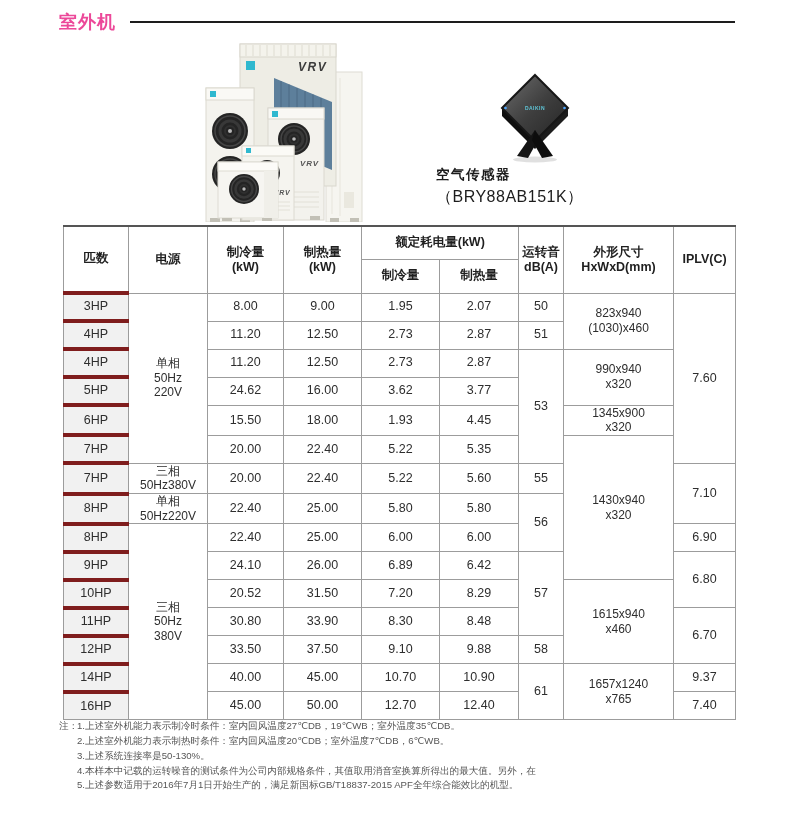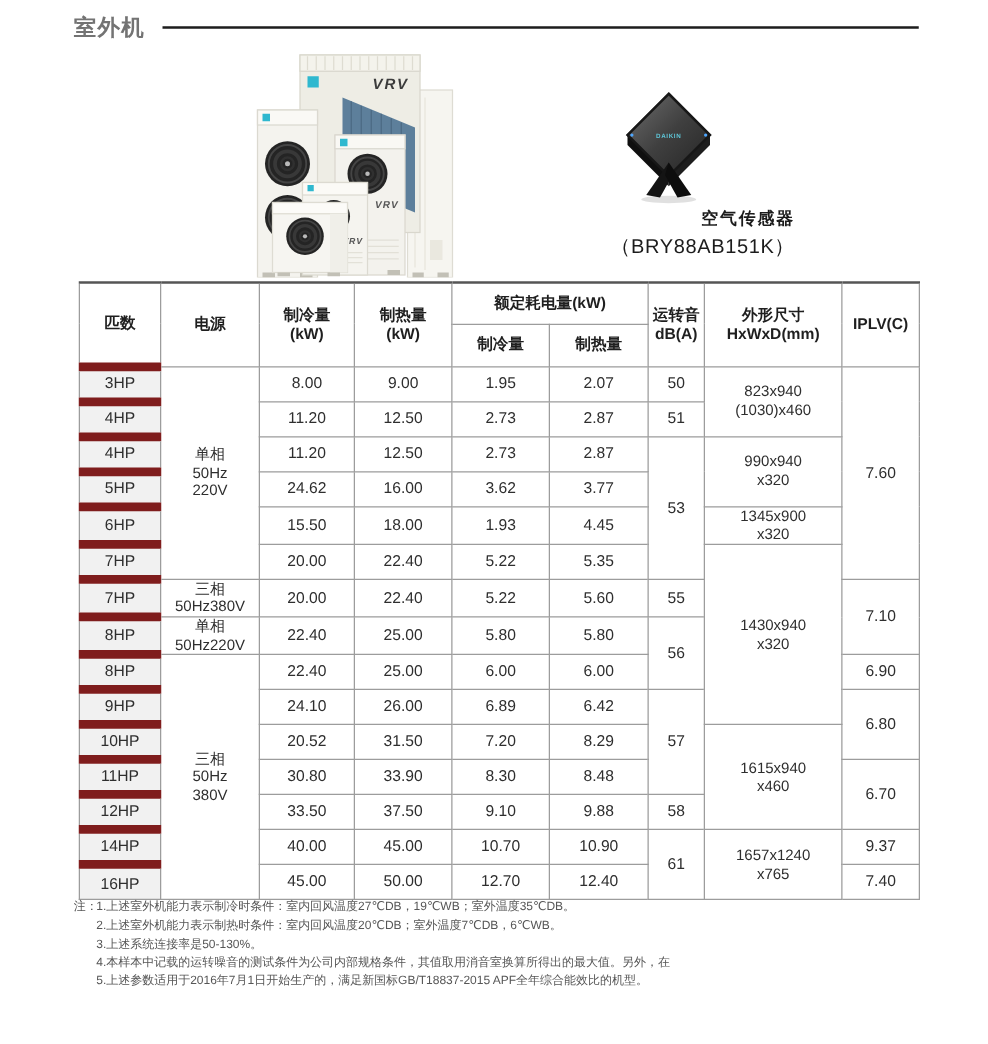--- a/index.html
+++ b/index.html
@@ -6,47 +6,47 @@
   html,body { background:#fff; }
   body {
     width:790px; height:835px; position:relative; overflow:hidden;
     font-family:"Liberation Sans","DejaVu Sans",sans-serif;
     -webkit-font-smoothing:antialiased;
   }
   .page { position:absolute; inset:0; }
 
   
   .title { position:absolute; left:59px; top:10px; font-size:18px; font-weight:bold;
-           color:#737373; letter-spacing:1px;text-align:right; }
+           color:#ec4899; letter-spacing:1px;text-align:right; }
   .title-rule { position:absolute; left:130px; top:21px; width:605px; height:2px; background:#1d1d1d; }
 
   
   .units-svg  { position:absolute; left:180px; top:42px; }
   .sensor-svg { position:absolute; left:494px; top:70px; }
-  .sensor-caption { position:absolute; left:436px; top:166px; width:200px; text-align:right; color:#1c1c1c; }
+  .sensor-caption { position:absolute; left:436px; top:166px; width:200px; text-align:left; color:#1c1c1c; }
   .sensor-caption .l1 { font-size:13.5px; font-weight:bold; letter-spacing:1.5px; }
   .sensor-caption .l2 { font-size:16px; margin-top:3px; letter-spacing:0.5px; }
 
   
   table.spec {
     position:absolute; left:63px; top:225px; width:672px;
     border-collapse:collapse; table-layout:fixed;
     border:1px solid #8a8a8a;
   }
   .spec th, .spec td {
     border:1px solid #9c9c9c; text-align:center; vertical-align:middle;
     font-size:12.5px; color:#2e2e2e; white-space:pre-line; line-height:1.22; padding:0;
     overflow:hidden;
   }
   .spec thead tr:first-child th { border-top:2px solid #555; }
   .spec thead th { font-weight:bold; color:#1f1f1f; }
   .spec thead tr:nth-child(1) th { height:33px; }
   .spec thead tr:nth-child(2) th { height:34px; }
   .spec tbody td { height:28px; }
-  .spec td.c-hp { background:#f1f1f1; border-top:7px solid #7f1d1d; }
+  .spec td.c-hp { background:#f1f1f1; border-top:4px solid #7f1d1d; }
   .spec td.c-dims { font-size:12px; }
   .spec td.c-pw { font-size:12px; }
 
   
   .notes { position:absolute; left:59px; top:719px; width:640px;
            font-size:9.6px; color:#565656; line-height:1.55; }
   .notes .prefix { position:absolute; left:0; top:0; }
   .notes .nl { padding-left:18px; }
 </style>
 </head>

